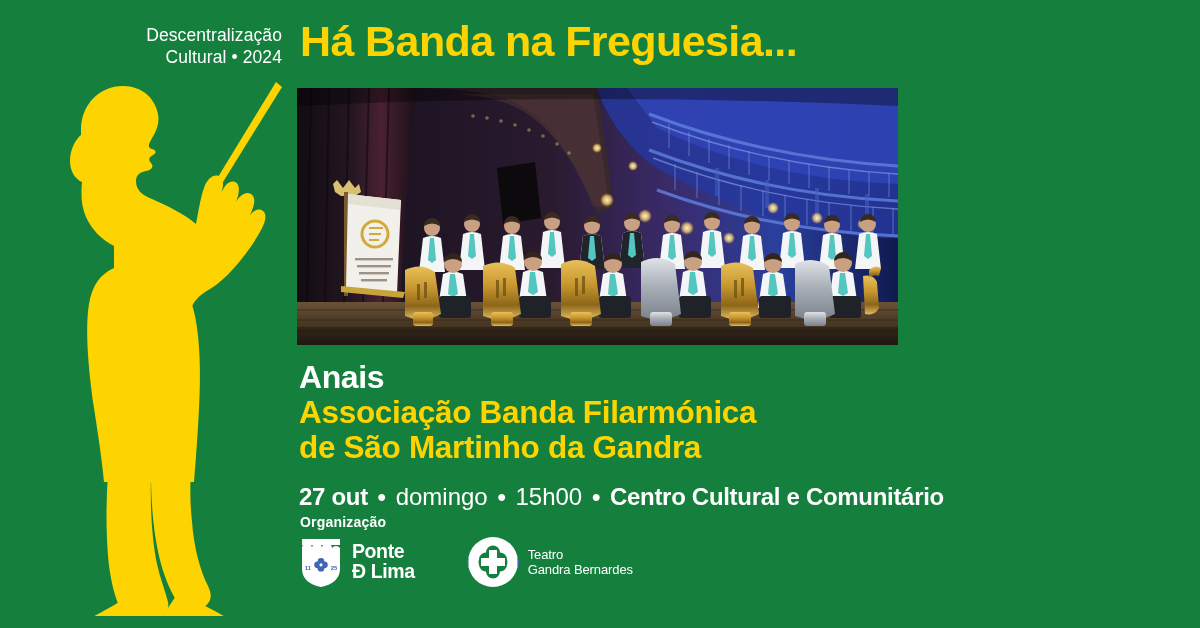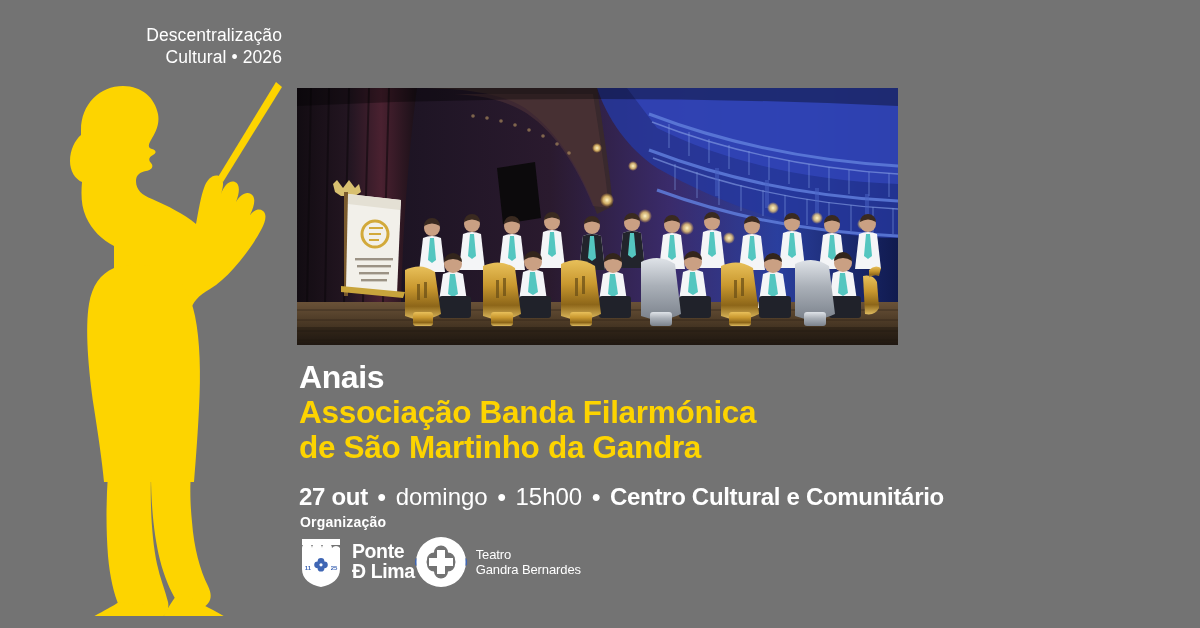--- a/index.html
+++ b/index.html
@@ -4,21 +4,21 @@
 <style>
   html, body {
     margin: 0;
     padding: 0;
     background: #3f66b4;
   }
   .poster {
     position: relative;
     width: 1200px;
     height: 628px;
-    background: #737373;
+    background: #15803d;
     overflow: hidden;
     font-family: "Liberation Sans", sans-serif;
   }
 
   
   .kicker {
     position: absolute;
     left: 110px;
     top: 24px;
     width: 172px;
@@ -105,20 +105,21 @@
     font-size: 14px;
     font-weight: 700;
     letter-spacing: .2px;
   }
   .logos {
     position: absolute;
     left: 299px;
     top: 536px;
     display: flex;
     align-items: center;
+    gap: 52px;
   }
   .logo-group { display: flex; align-items: center; gap: 9px; }
   .logo-mark { display: block; }
   .pl-word {
     color: #ffffff;
     font-weight: 700;
     font-size: 19.5px;
     line-height: 1.02;
     letter-spacing: -0.4px;
   }
@@ -130,23 +131,24 @@
     letter-spacing: -0.1px;
   }
 </style>
 </head>
 <body>
 
 <div class="poster">
 
   <div class="kicker">
     <div>Descentralização</div>
-    <div>Cultural • 2026</div>
+    <div>Cultural • 2024</div>
   </div>
 
+  <div class="main-title">Há Banda na Freguesia...</div>
 
   <div class="conductor">
     <svg viewBox="0 0 270 538" xmlns="http://www.w3.org/2000/svg" aria-hidden="true">
       <g fill="#fdd400">
 
         <polygon points="258,4 264,9 205,104 200,99"></polygon>
 
         <path d="M63,52
                  C63,26 82,8 105,8
                  C124,8 137,20 140,36

